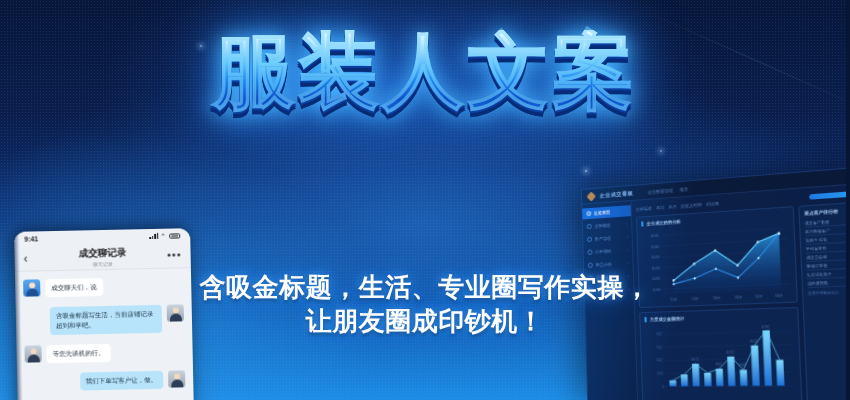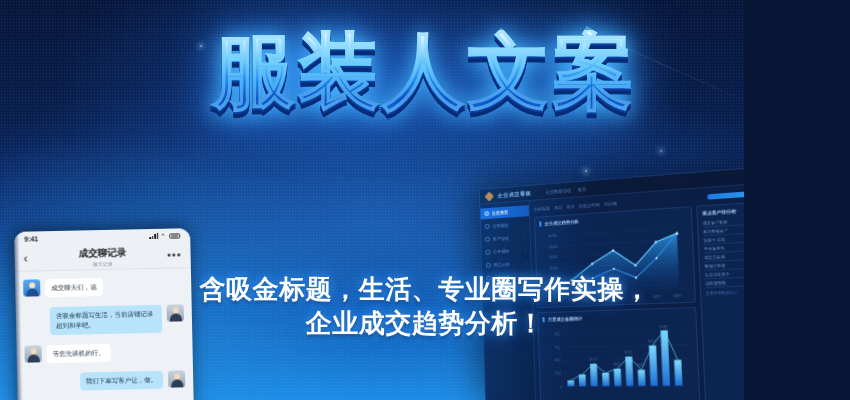--- a/index.html
+++ b/index.html
@@ -2,21 +2,21 @@
 <html><head>
 <meta charset="utf-8">
 <style>
   * { margin:0; padding:0; box-sizing:border-box; }
   html,body { width:850px; height:400px; overflow:hidden; }
   body {
     font-family:"Liberation Sans","DejaVu Sans",sans-serif;
     background:#071634;
     position:relative;
   }
-  .stage { position:absolute; inset:0; width:744px; height:400px; overflow:hidden; }
+  .stage { position:absolute; inset:0; width:846px; height:400px; overflow:hidden; }
 
   
   .bg-base {
     position:absolute; inset:0;
     background:
       radial-gradient(ellipse 420px 230px at 48% 22%, rgba(22,70,160,.75) 0%, rgba(12,38,100,0) 72%),
       linear-gradient(180deg,#07163a 0%, #0a1f4e 30%, #0d2f74 55%, #1366ba 80%, #1c8ce6 100%);
   }
   .bg-glow-c {
     position:absolute; left:50%; top:56%; width:900px; height:320px;
@@ -53,21 +53,21 @@
     filter:
       drop-shadow(0 2px 0 #0b3fa2)
       drop-shadow(0 4px 0 #072c77)
       drop-shadow(0 0 10px rgba(70,180,255,.95))
       drop-shadow(0 0 24px rgba(40,140,255,.8));
   }
   .hl-1 { font-size:82px; }
   .hl-2 { font-size:82px; margin-top:2px; }
 
   
-  .subtitle { position:absolute; left:0; top:272px; width:850px; text-align:center; z-index:6; }
+  .subtitle { position:absolute; left:0; top:272px; width:850px; text-align:center; z-index:6;font-family:Liberation Mono, monospace; }
   .sub-line {
     font-size:26px; font-weight:bold; color:#ffffff; line-height:1.32;
     letter-spacing:.02em;
     text-shadow:0 0 9px rgba(60,160,255,.95), 0 2px 4px rgba(4,26,70,.85), 0 0 20px rgba(40,130,240,.7);
   }
 
   
   .phone {
     position:absolute; left:16px; top:230px; width:176px; height:185px; z-index:7;
     transform:rotate(-1.2deg);
@@ -197,21 +197,21 @@
   <div class="spark" style="left:585px;top:170px;opacity:.7;"></div>
   <div class="spark" style="left:200px;top:45px;opacity:.6;"></div>
   <div class="spark" style="left:660px;top:150px;opacity:.5;"></div>
 
   <div class="headline">
     <div class="hl-line hl-1">服装人文案</div>
   </div>
 
   <div class="subtitle">
     <div class="sub-line">含吸金标题，生活、专业圈写作实操，</div>
-    <div class="sub-line">企业成交趋势分析！</div>
+    <div class="sub-line">让朋友圈成印钞机！</div>
   </div>
 
   <div class="phone">
     <div class="ph-status">
       <div class="ph-time">9:41</div>
       <div class="ph-icons">
         <span class="sig">
             <i></i>
             <i></i>
             <i></i>

